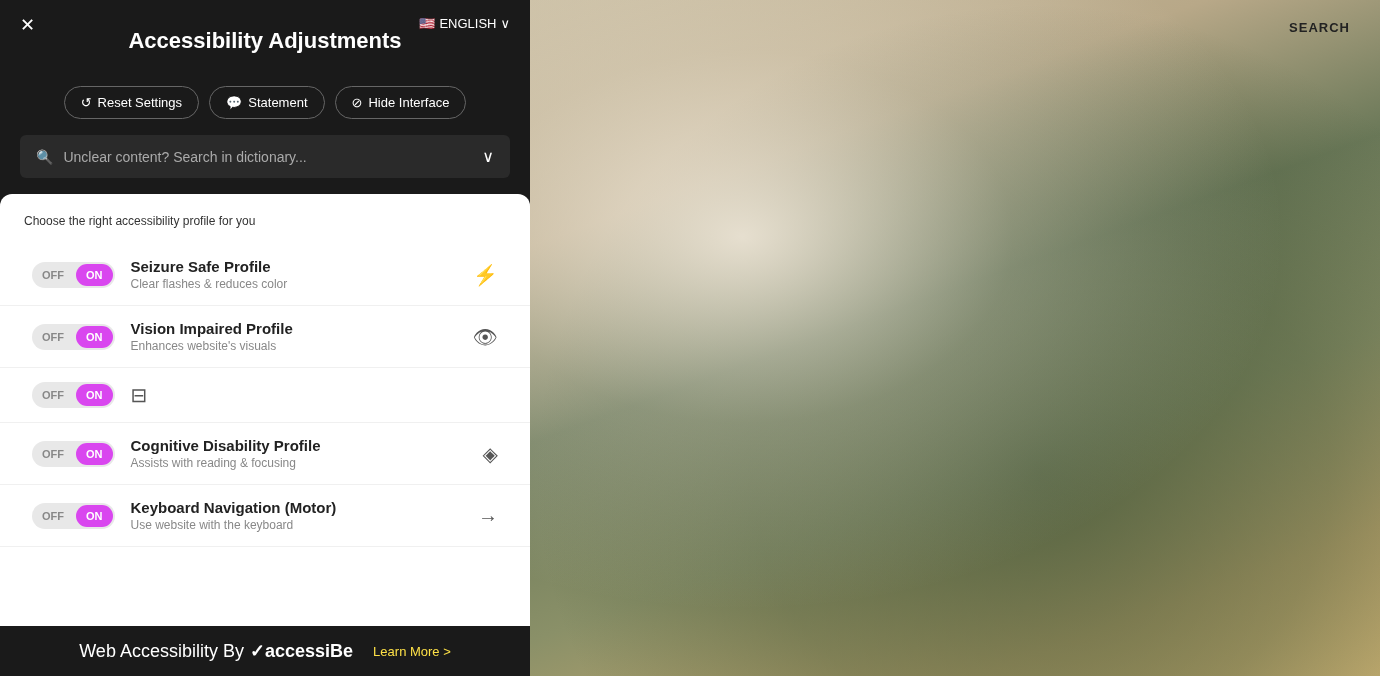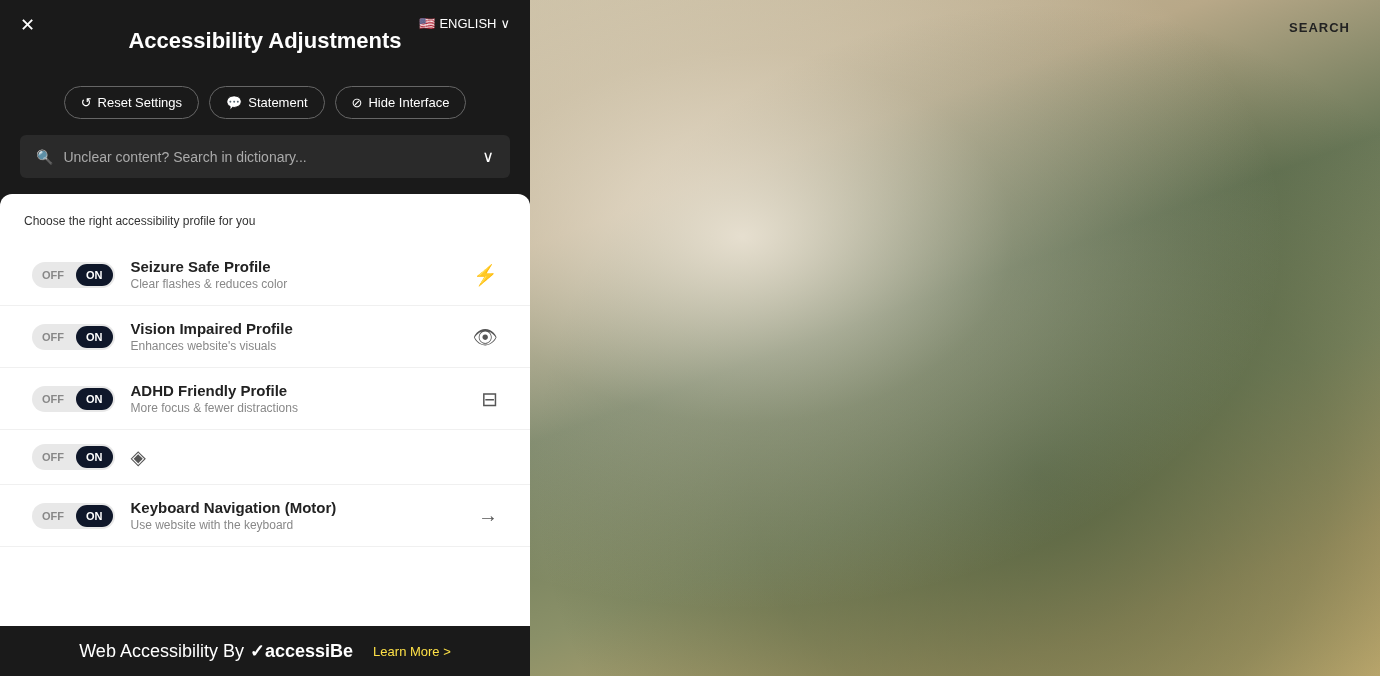--- a/index.html
+++ b/index.html
@@ -168,21 +168,21 @@
       font-size: 11px;
       font-weight: 600;
       cursor: pointer;
     }
 
     .toggle-off {
       color: #888;
     }
 
     .toggle-on {
-      background: #0f172a;
+      background: #d946ef;
       color: white;
       border-radius: 20px;
       margin: 2px;
     }
 
     .profile-info {
       flex: 1;
     }
 
     .profile-name {
@@ -330,30 +330,30 @@
       <div class="profile-name">Vision Impaired Profile</div>
       <div class="profile-desc">Enhances website's visuals</div>
     </div>
     <div class="profile-icon">👁</div>
   </div>
         <div class="profile-item">
     <div class="toggle-switch">
       <span class="toggle-off">OFF</span>
       <span class="toggle-on">ON</span>
     </div>
+    <div class="profile-icon">⊟</div>
+  </div>
+        <div class="profile-item">
+    <div class="toggle-switch">
+      <span class="toggle-off">OFF</span>
+      <span class="toggle-on">ON</span>
+    </div>
     <div class="profile-info">
-      <div class="profile-name">ADHD Friendly Profile</div>
-      <div class="profile-desc">More focus &amp; fewer distractions</div>
-    </div>
-    <div class="profile-icon">⊟</div>
-  </div>
-        <div class="profile-item">
-    <div class="toggle-switch">
-      <span class="toggle-off">OFF</span>
-      <span class="toggle-on">ON</span>
+      <div class="profile-name">Cognitive Disability Profile</div>
+      <div class="profile-desc">Assists with reading &amp; focusing</div>
     </div>
     <div class="profile-icon">◈</div>
   </div>
         <div class="profile-item">
     <div class="toggle-switch">
       <span class="toggle-off">OFF</span>
       <span class="toggle-on">ON</span>
     </div>
     <div class="profile-info">
       <div class="profile-name">Keyboard Navigation (Motor)</div>

